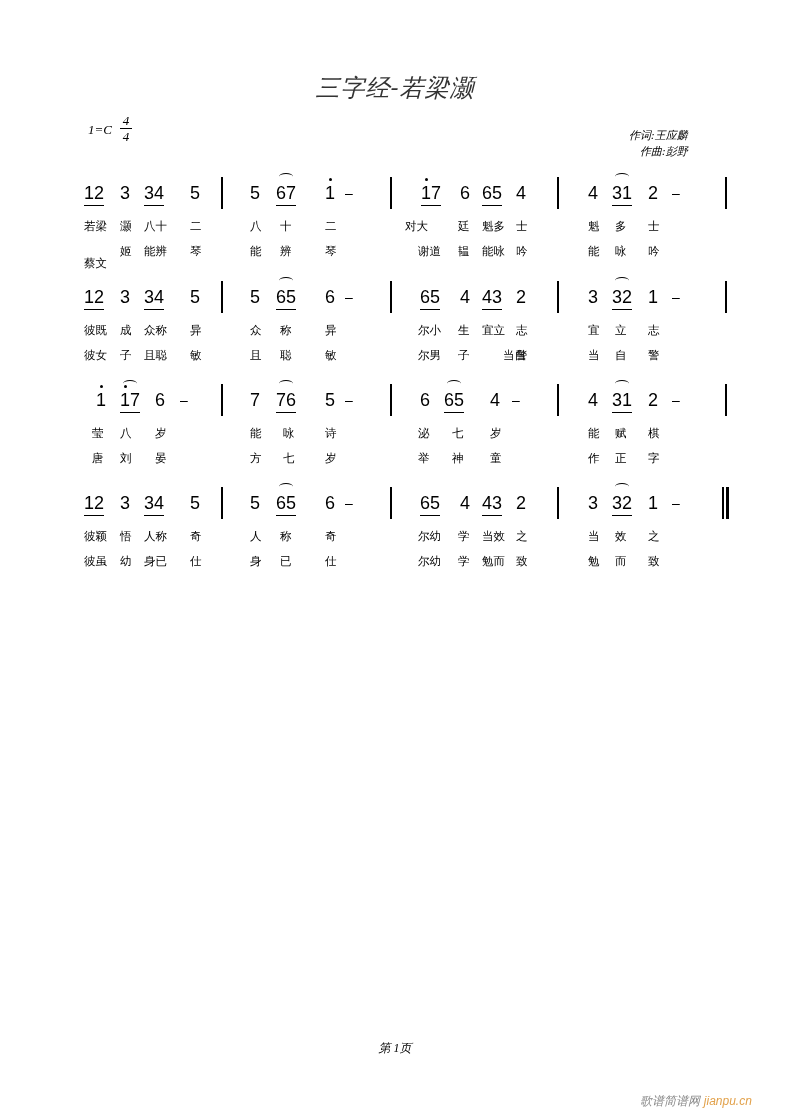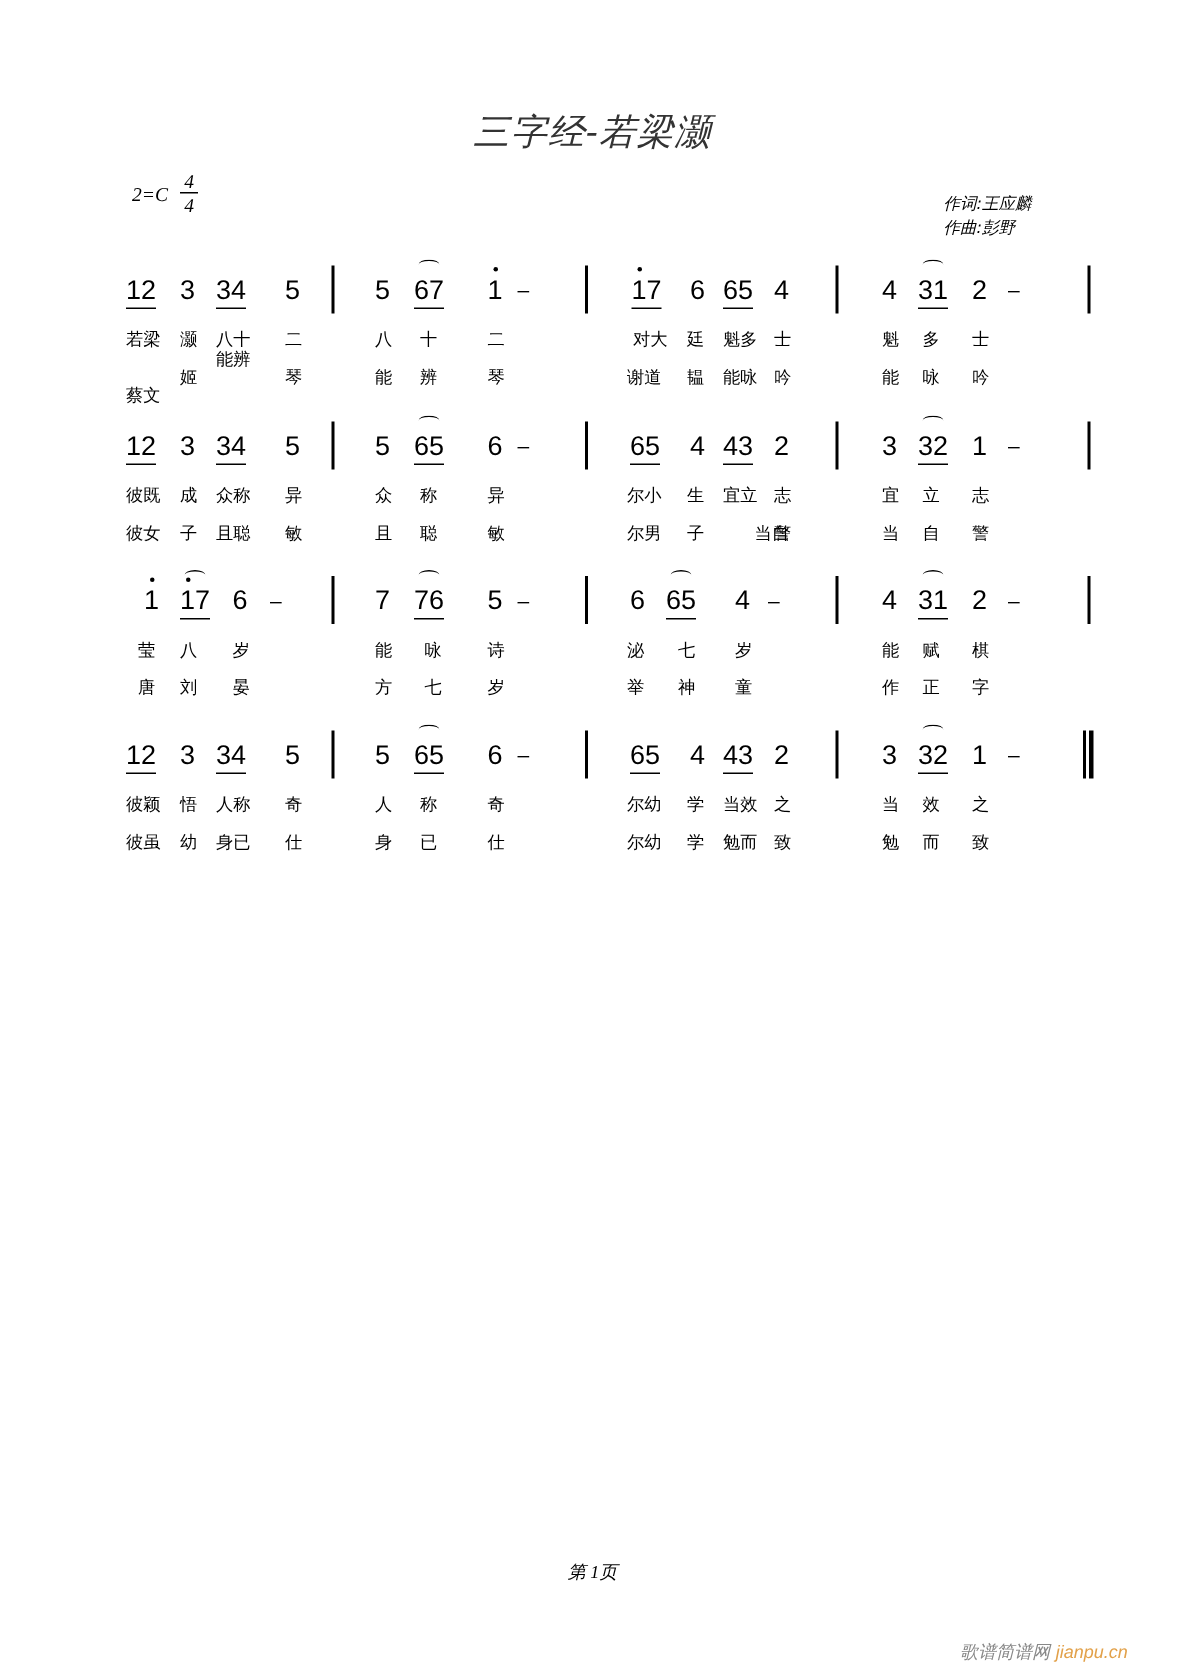--- a/index.html
+++ b/index.html
@@ -4,36 +4,36 @@
 <style>
   html, body { margin: 0; padding: 0; background: #ffffff; }
   body { width: 790px; height: 1119px; position: relative; overflow: hidden;
          font-family: "DejaVu Sans", "Liberation Sans", sans-serif; color: #000; }
   .abs { position: absolute; font-style: italic; }
   .title { left: 0; width: 790px; top: 72px; text-align: center; font-size: 24px; color: #333;
            font-family: "DejaVu Serif", "Liberation Serif", serif; letter-spacing: 1px; }
   .key { left: 88px; top: 122px; font-size: 13px; font-family: "Liberation Serif", serif; }
   .timesig { left: 120px; top: 114px; width: 12px; text-align: center; font-family: "Liberation Serif", serif; font-size: 13px; line-height: 13px; }
   .timesig .frac-line { border-top: 1px solid #000; margin: 1px 0; }
-  .credits { left: 629px; top: 128px; font-size: 11px; line-height: 16px; }
+  .credits { left: 629px; top: 128px; font-size: 11px; line-height: 16px; text-align: right; }
   .note { position: absolute; font-family: "Liberation Sans", sans-serif; font-size: 18px; line-height: 20px; height: 22px; white-space: nowrap; }
   .note.ul { border-bottom: 1.5px solid #000; }
   .dot-above { position: absolute; top: -5px; width: 3px; height: 3px; background: #000; border-radius: 50%; }
   .slur { position: absolute; top: -10px; height: 6px; border-top: 1.5px solid #000; border-radius: 50% 50% 0 0; }
   .bar { position: absolute; width: 1.5px; background: #000; }
   .lyric { position: absolute; font-size: 11.5px; line-height: 14px; white-space: nowrap; }
   .footer { left: 0; width: 790px; top: 1040px; text-align: center; font-size: 12px; font-family: "Liberation Serif", serif; }
   .watermark { left: 640px; top: 1093px; font-size: 12px; color: #888; }
   .watermark .domain { color: #e2a14a; font-family: "Liberation Sans", sans-serif; }
 </style>
 </head>
 <body>
 
 <div class="abs title">三字经-若梁灏</div>
-<div class="abs key">2=C</div>
+<div class="abs key">1=C</div>
 <div class="abs timesig">
   <div>4</div>
   <div class="frac-line"></div>
   <div>4</div>
 </div>
 <div class="abs credits">
   <div>作词:王应麟</div>
   <div>作曲:彭野</div>
 </div>
 
@@ -58,30 +58,30 @@
     <div class="bar" style="left: 390px; top: 177px; height: 32px;"></div>
     <div class="bar" style="left: 557px; top: 177px; height: 32px;"></div>
     <div class="bar" style="left: 725px; top: 177px; height: 32px;"></div>
     <div class="lyric" style="left: 84px; top: 219px;">若梁</div>
     <div class="lyric" style="left: 120px; top: 219px;">灏</div>
     <div class="lyric" style="left: 144px; top: 219px;">八十</div>
     <div class="lyric" style="left: 190px; top: 219px;">二</div>
     <div class="lyric" style="left: 250px; top: 219px;">八</div>
     <div class="lyric" style="left: 280px; top: 219px;">十</div>
     <div class="lyric" style="left: 325px; top: 219px;">二</div>
-    <div class="lyric" style="left: 422px; top: 219px;">对大</div>
+    <div class="lyric" style="left: 405px; top: 219px;">对大</div>
     <div class="lyric" style="left: 458px; top: 219px;">廷</div>
     <div class="lyric" style="left: 482px; top: 219px;">魁多</div>
     <div class="lyric" style="left: 516px; top: 219px;">士</div>
     <div class="lyric" style="left: 588px; top: 219px;">魁</div>
     <div class="lyric" style="left: 615px; top: 219px;">多</div>
     <div class="lyric" style="left: 648px; top: 219px;">士</div>
     <div class="lyric" style="left: 84px; top: 244px; margin-top: 12px;">蔡文</div>
     <div class="lyric" style="left: 120px; top: 244px;">姬</div>
-    <div class="lyric" style="left: 144px; top: 232px;">能辨</div>
+    <div class="lyric" style="left: 144px; top: 244px;">能辨</div>
     <div class="lyric" style="left: 190px; top: 244px;">琴</div>
     <div class="lyric" style="left: 250px; top: 244px;">能</div>
     <div class="lyric" style="left: 280px; top: 244px;">辨</div>
     <div class="lyric" style="left: 325px; top: 244px;">琴</div>
     <div class="lyric" style="left: 418px; top: 244px;">谢道</div>
     <div class="lyric" style="left: 458px; top: 244px;">韫</div>
     <div class="lyric" style="left: 482px; top: 244px;">能咏</div>
     <div class="lyric" style="left: 516px; top: 244px;">吟</div>
     <div class="lyric" style="left: 588px; top: 244px;">能</div>
     <div class="lyric" style="left: 615px; top: 244px;">咏</div>

